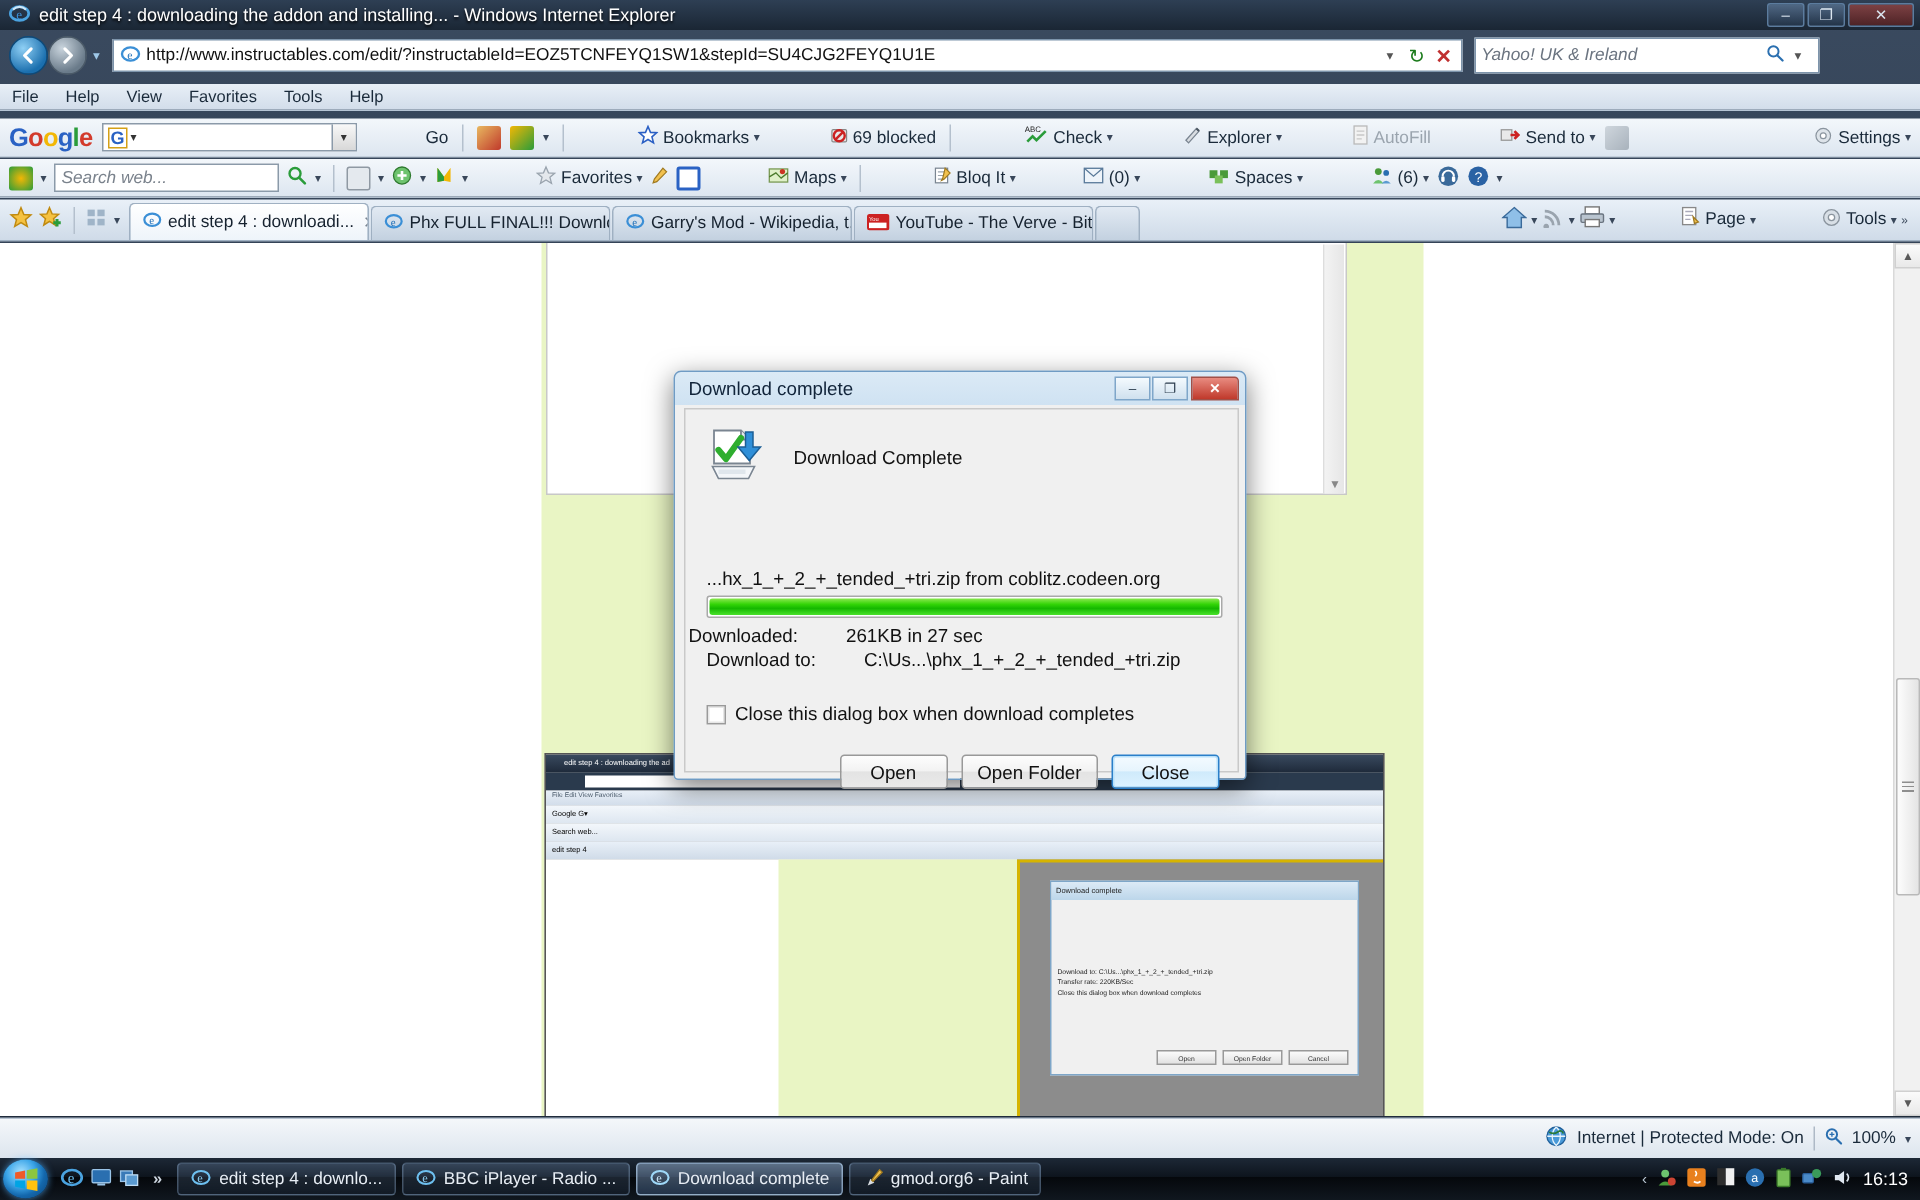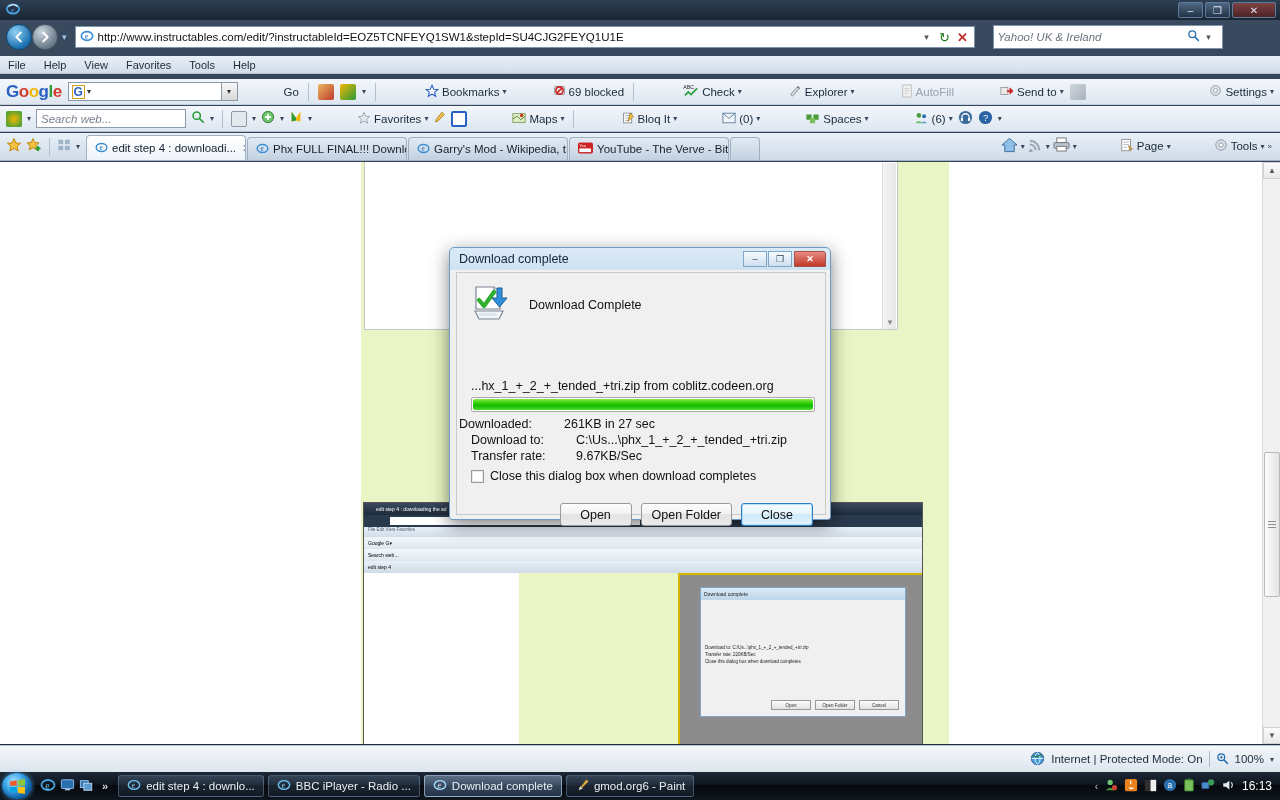--- a/index.html
+++ b/index.html
@@ -54,21 +54,21 @@
     border: 1px solid #7d94ab; display: flex; align-items: center;
     padding: 0 2px; margin-left: 4px;
   }
   #addr-box .favicon { margin: 0 4px 0 2px; }
   #addr-url { flex: 1; font-size: 11.5px; color: #111; white-space: nowrap; overflow: hidden; }
   .addr-ctl { width: 18px; height: 20px; display:flex; align-items:center; justify-content:center; color:#555; font-size:9px;}
   .addr-ctl.refresh { color: #1a7a1a; font-size: 13px; }
   .addr-ctl.stop { color: #c03030; font-size: 13px; font-weight: bold; }
   #search-box {
     width: 230px; height: 22px; background: #fff; border: 1px solid #7d94ab;
-    margin-left: 18px; display: flex; align-items: center; padding: 11px 4px;
+    margin-left: 8px; display: flex; align-items: center; padding: 11px 4px;
   }
   #search-placeholder { flex:1; font-style: italic; color: #6b7480; font-size: 11.5px; }
 
   
   #menu-bar {
     position: absolute; left: 0; top: 56px; width: 1280px; height: 18px;
     background: linear-gradient(to bottom,#e8eff7,#d2ddea);
     display: flex; align-items: center; padding-left: 8px; gap: 18px;
     border-bottom: 1px solid #b6c4d4;
   }
@@ -281,20 +281,21 @@
 <div id="ie-window">
 
   <div id="title-bar">
     <span class="ie-logo">
       <svg width="14" height="14" viewBox="0 0 16 16">
           <ellipse cx="8" cy="8" rx="7" ry="5.2" fill="none" stroke="#4aa3e0" stroke-width="2"></ellipse>
           <path d="M3 5 Q8 1 13 5" stroke="#cfe8fa" stroke-width="1.6" fill="none"></path>
           <text x="5.5" y="12" font-size="10" fill="#3b8fd6" font-family="Liberation Serif,serif">e</text>
         </svg>
     </span>
+    <span id="title-text">edit step 4 : downloading the addon and installing... - Windows Internet Explorer</span>
     <div id="win-buttons">
       <div class="win-btn">–</div>
       <div class="win-btn">❐</div>
       <div class="win-btn close">✕</div>
     </div>
   </div>
 
   <div id="addr-row">
     <div class="nav-circle nav-back">
       <svg width="14" height="14" viewBox="0 0 16 16">
@@ -714,24 +715,20 @@
     </div>
 
     <div class="dlg-row" id="row1">
       <span class="lbl">Downloaded:</span>
       <span class="val">261KB in 27 sec</span>
     </div>
     <div class="dlg-row" id="row2">
       <span class="lbl">Download to:</span>
       <span class="val">C:\Us...\phx_1_+_2_+_tended_+tri.zip</span>
     </div>
-    <div class="dlg-row" id="row3">
-      <span class="lbl">Transfer rate:</span>
-      <span class="val">9.67KB/Sec</span>
-    </div>
 
     <label id="dlg-check">
       <span class="box"></span>
       <span>Close this dialog box when download completes</span>
     </label>
 
     <div id="dlg-buttons">
       <div class="dbtn">Open</div>
       <div class="dbtn">Open Folder</div>
       <div class="dbtn default">Close</div>

